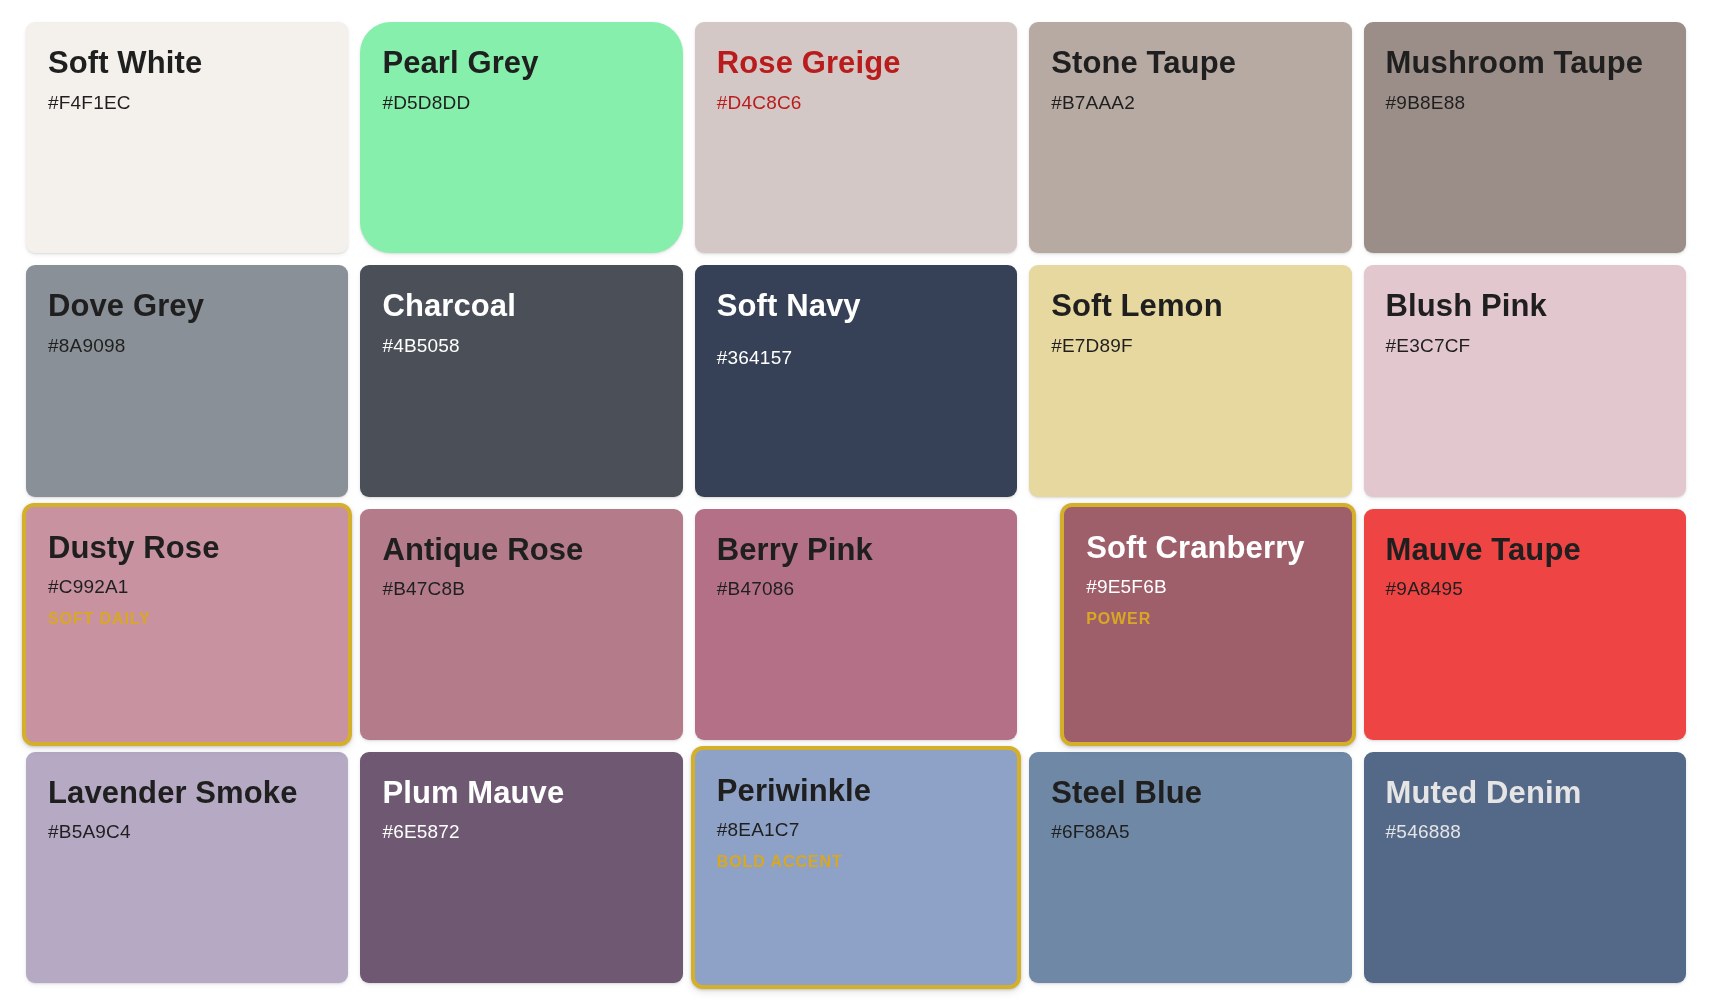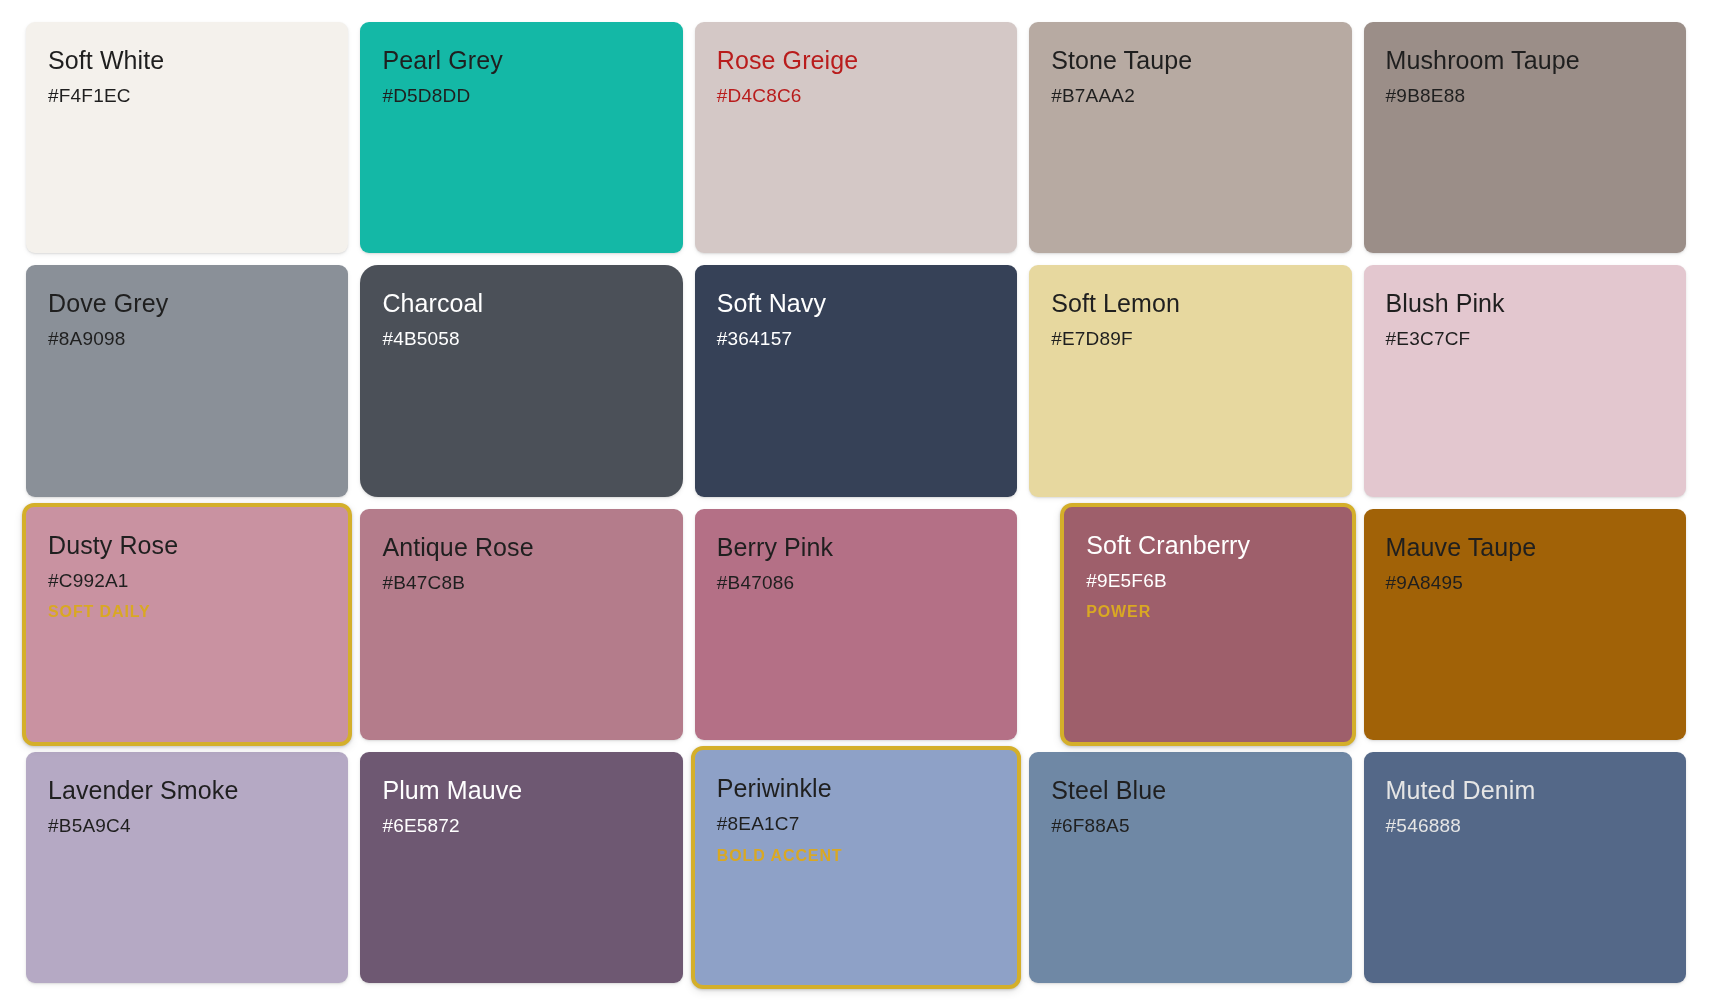--- a/index.html
+++ b/index.html
@@ -41,22 +41,22 @@
   }
 
   .swatch-card.is-highlighted {
     border-radius: 12px;
     box-shadow: 0 1px 3px rgba(0,0,0,0.18), 0 3px 8px rgba(0,0,0,0.10);
     margin: -6px -4px -6px -4px;
     z-index: 3;
   }
 
   .swatch-name {
-    font-size: 25px;
-    font-weight: 400;
+    font-size: 31px;
+    font-weight: 700;
     line-height: 1.12;
     letter-spacing: 0.1px;
     white-space: nowrap;
     text-align: right;
   }
 
   .swatch-hex {
     margin-top: 12px;
     font-size: 19px;
     font-weight: 400;
@@ -80,45 +80,45 @@
   }
 </style>
 </head>
 <body>
 
 <div id="palette-grid" style="background: rgb(255, 255, 255);">
     <div class="swatch-card" style="background: rgb(244, 241, 236); color: rgb(31, 31, 31);">
       <div class="swatch-name">Soft White</div>
       <div class="swatch-hex">#F4F1EC</div>
     </div>
-    <div class="swatch-card" style="background: #14b8a6; color: rgb(31, 31, 31);">
+    <div class="swatch-card" style="background: #86efac; color: rgb(31, 31, 31); border-radius: 31px;">
       <div class="swatch-name">Pearl Grey</div>
       <div class="swatch-hex">#D5D8DD</div>
     </div>
     <div class="swatch-card" style="background: rgb(212, 200, 198); color: #b91c1c;">
       <div class="swatch-name">Rose Greige</div>
       <div class="swatch-hex">#D4C8C6</div>
     </div>
     <div class="swatch-card" style="background: rgb(183, 170, 162); color: rgb(31, 31, 31);">
       <div class="swatch-name">Stone Taupe</div>
       <div class="swatch-hex">#B7AAA2</div>
     </div>
     <div class="swatch-card" style="background: rgb(155, 142, 136); color: rgb(31, 31, 31);">
       <div class="swatch-name">Mushroom Taupe</div>
       <div class="swatch-hex">#9B8E88</div>
     </div>
     <div class="swatch-card" style="background: rgb(138, 144, 152); color: rgb(31, 31, 31);">
       <div class="swatch-name">Dove Grey</div>
       <div class="swatch-hex">#8A9098</div>
     </div>
-    <div class="swatch-card" style="background: rgb(75, 80, 88); color: rgb(255, 255, 255); border-radius: 18px;">
+    <div class="swatch-card" style="background: rgb(75, 80, 88); color: rgb(255, 255, 255);">
       <div class="swatch-name">Charcoal</div>
       <div class="swatch-hex">#4B5058</div>
     </div>
-    <div class="swatch-card" style="background: rgb(54, 65, 87); color: rgb(255, 255, 255);">
+    <div class="swatch-card" style="background: rgb(54, 65, 87); color: rgb(255, 255, 255); gap: 12px;">
       <div class="swatch-name">Soft Navy</div>
       <div class="swatch-hex">#364157</div>
     </div>
     <div class="swatch-card" style="background: rgb(231, 216, 159); color: rgb(31, 31, 31);">
       <div class="swatch-name">Soft Lemon</div>
       <div class="swatch-hex">#E7D89F</div>
     </div>
     <div class="swatch-card" style="background: rgb(227, 199, 207); color: rgb(31, 31, 31);">
       <div class="swatch-name">Blush Pink</div>
       <div class="swatch-hex">#E3C7CF</div>
@@ -134,21 +134,21 @@
     </div>
     <div class="swatch-card" style="background: rgb(180, 112, 134); color: rgb(31, 31, 31);">
       <div class="swatch-name">Berry Pink</div>
       <div class="swatch-hex">#B47086</div>
     </div>
     <div class="swatch-card is-highlighted" style="background: rgb(158, 95, 107); color: rgb(255, 255, 255); border: 4px solid rgb(212, 175, 42); margin-left: 31px;">
       <div class="swatch-name">Soft Cranberry</div>
       <div class="swatch-hex">#9E5F6B</div>
       <div class="swatch-badge" style="color: rgb(217, 168, 35);">POWER</div>
     </div>
-    <div class="swatch-card" style="background: #a16207; color: rgb(31, 31, 31);">
+    <div class="swatch-card" style="background: #ef4444; color: rgb(31, 31, 31);">
       <div class="swatch-name">Mauve Taupe</div>
       <div class="swatch-hex">#9A8495</div>
     </div>
     <div class="swatch-card" style="background: rgb(181, 169, 196); color: rgb(31, 31, 31);">
       <div class="swatch-name">Lavender Smoke</div>
       <div class="swatch-hex">#B5A9C4</div>
     </div>
     <div class="swatch-card" style="background: rgb(110, 88, 114); color: rgb(255, 255, 255);">
       <div class="swatch-name">Plum Mauve</div>
       <div class="swatch-hex">#6E5872</div>

